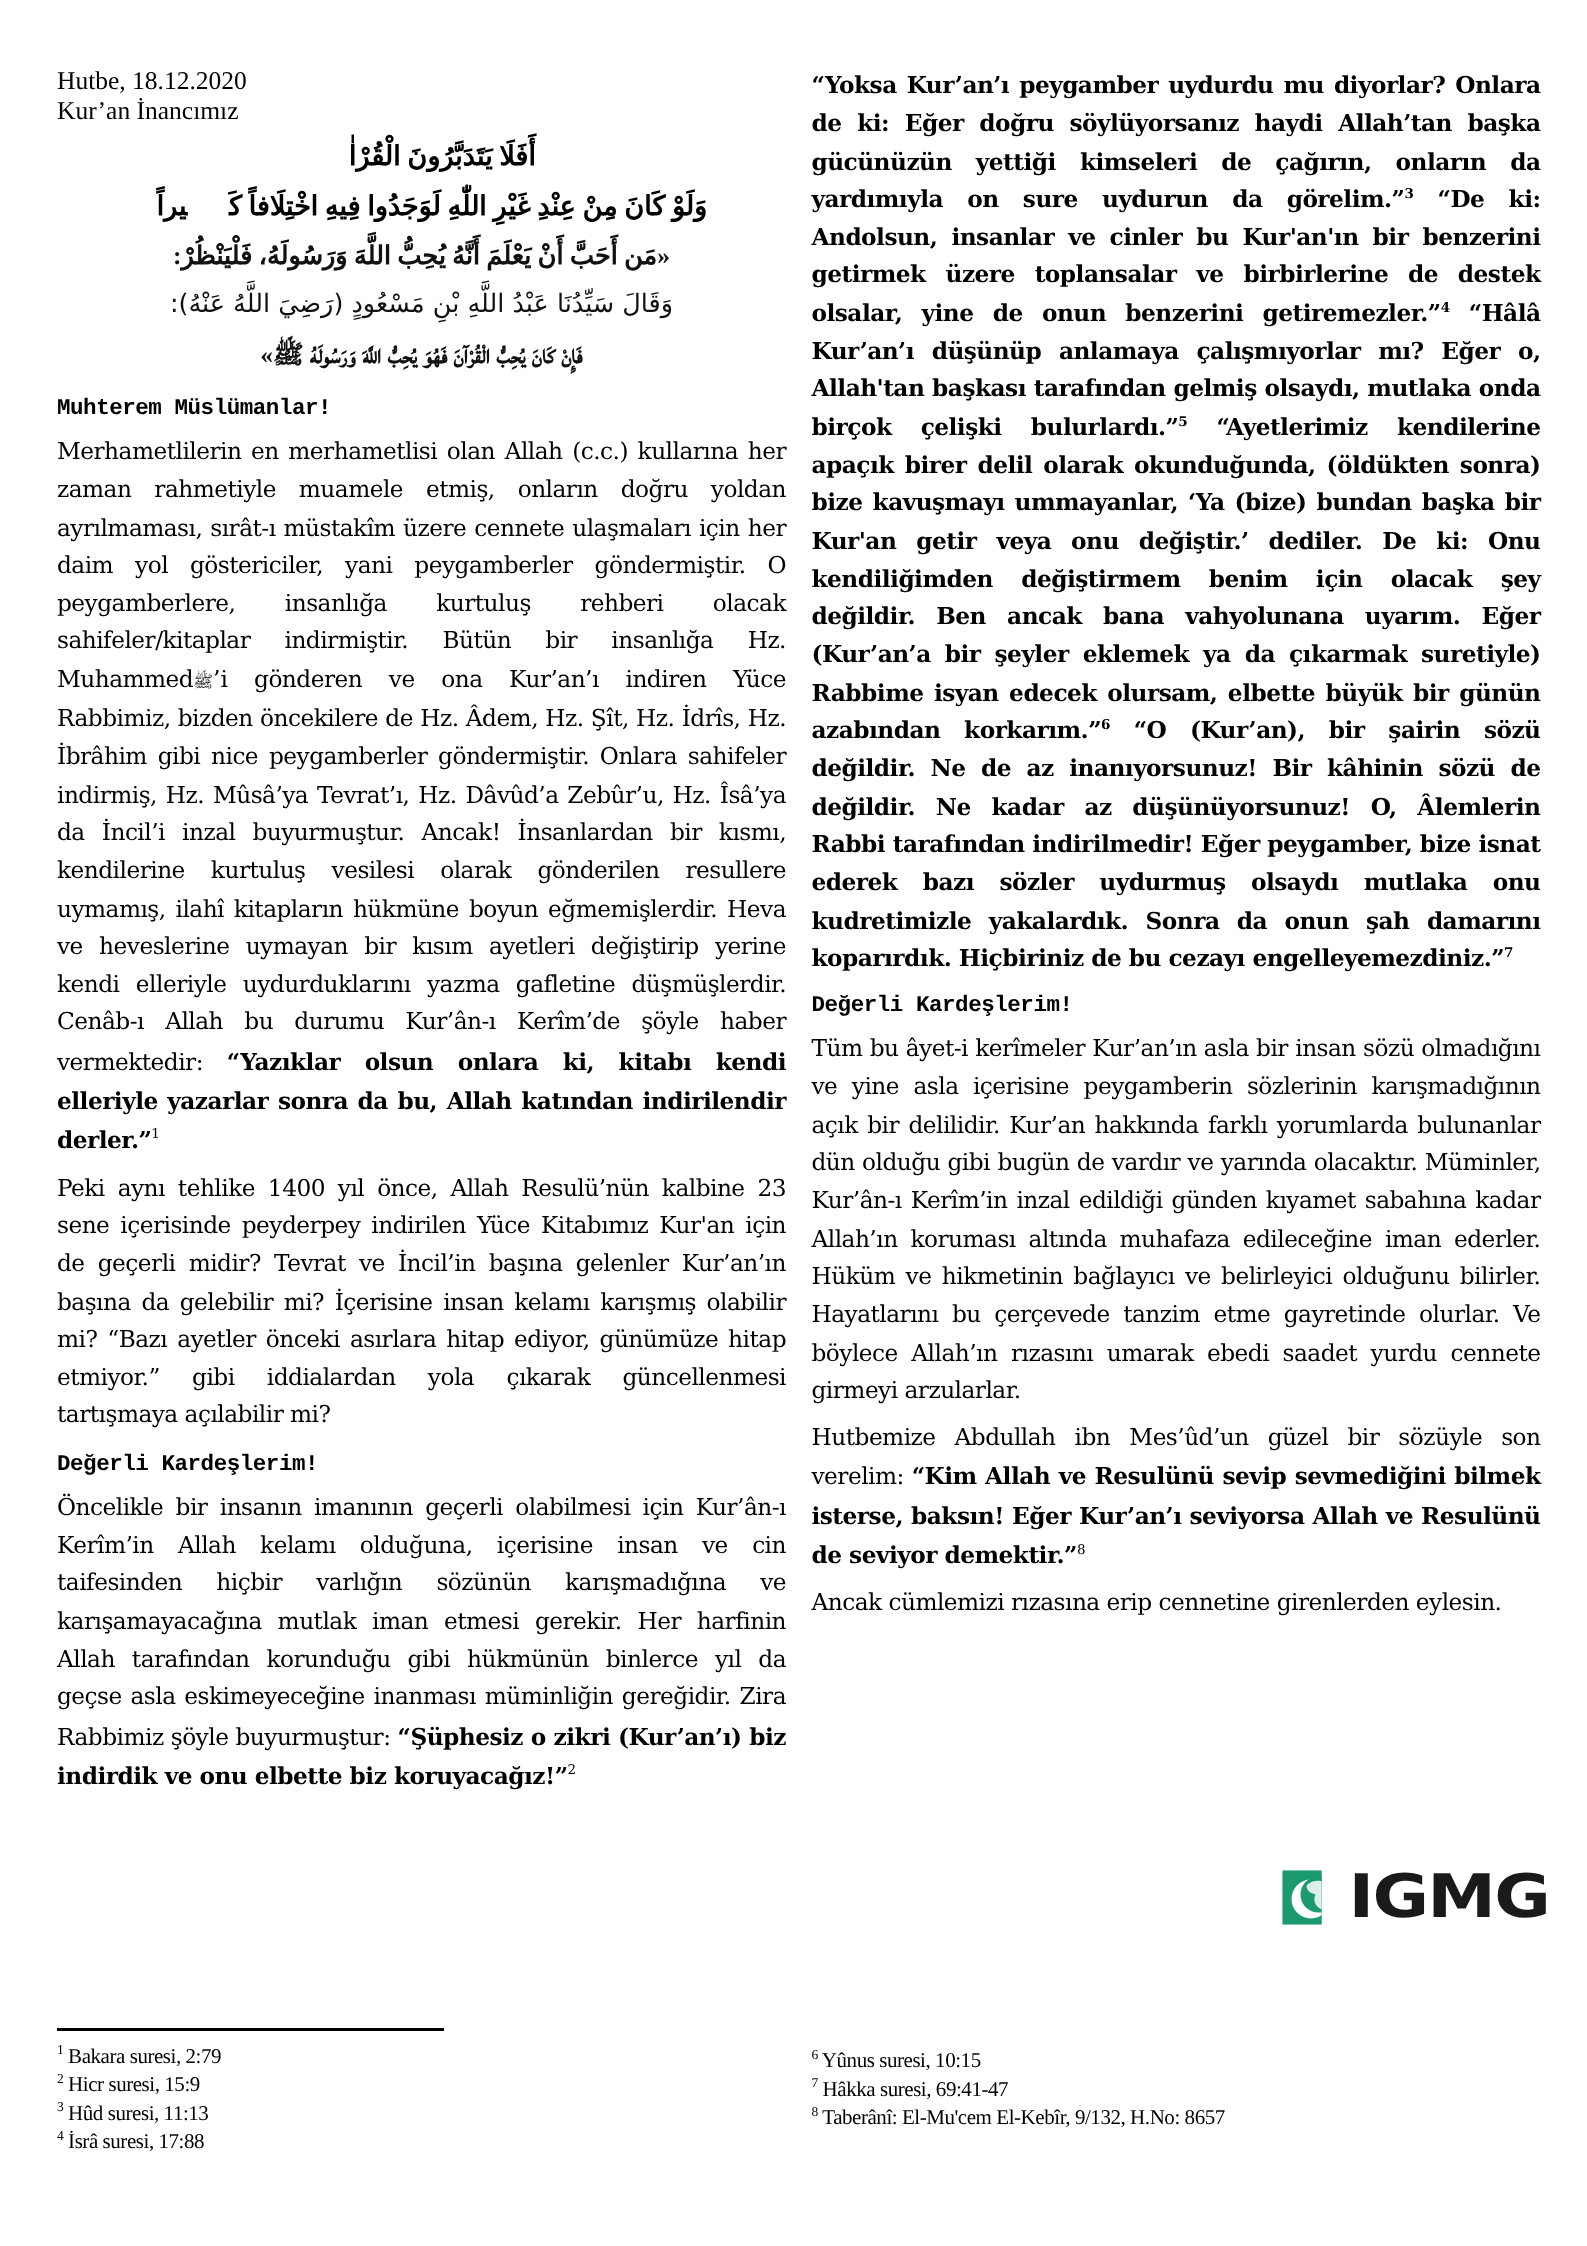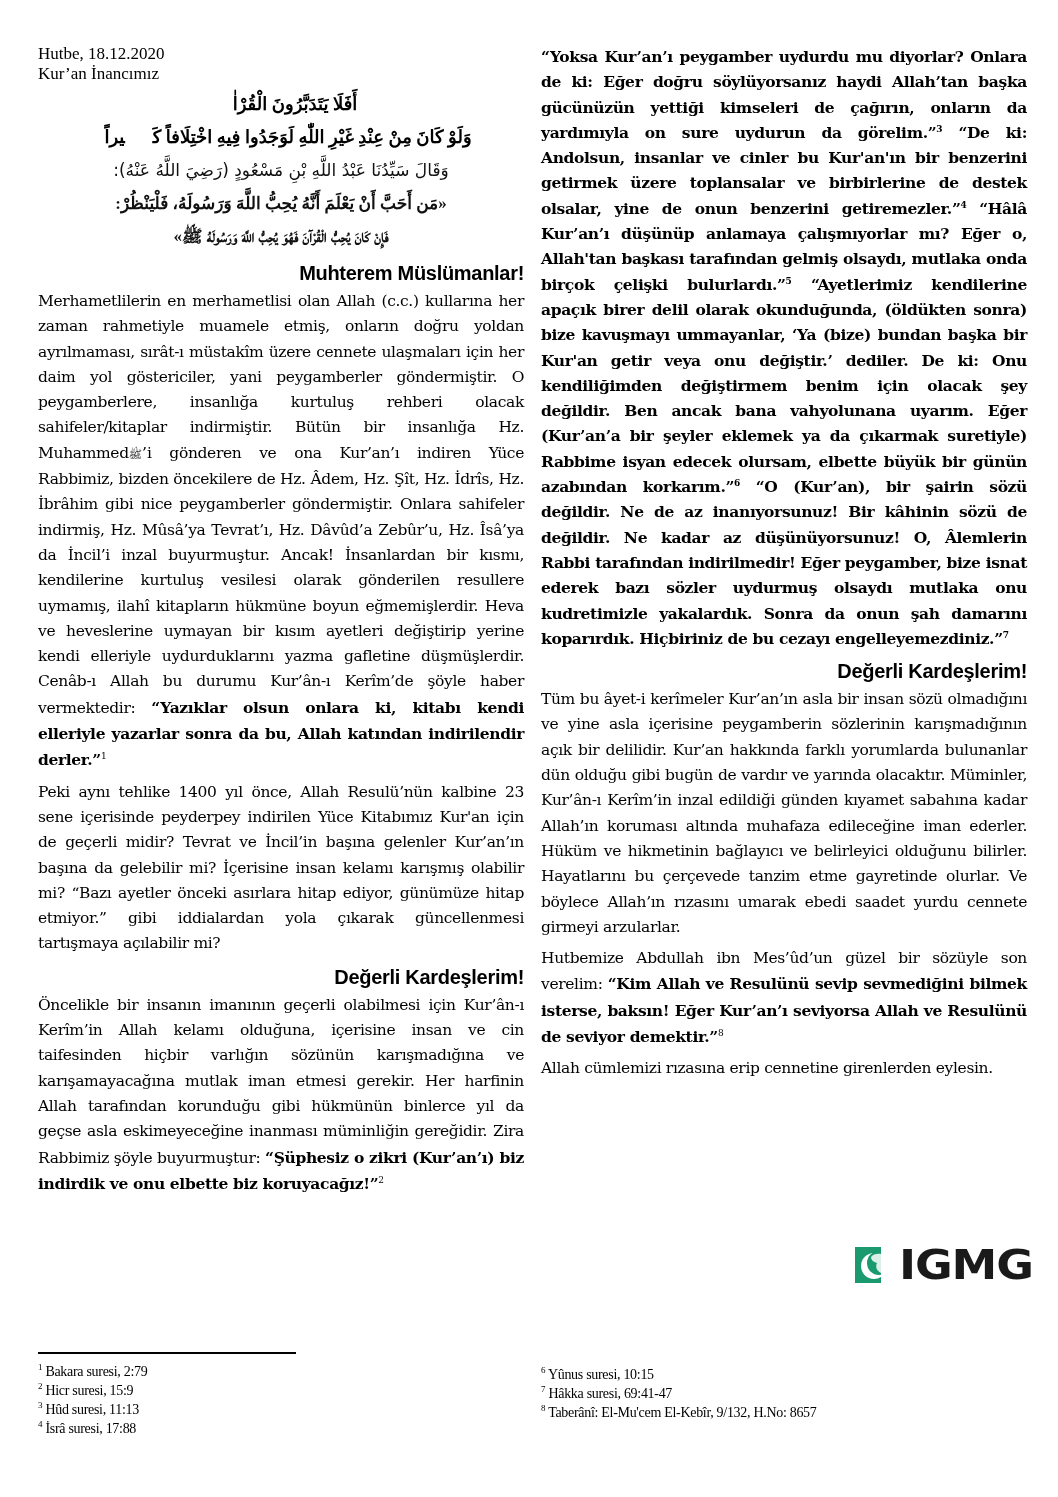--- a/index.html
+++ b/index.html
@@ -6,21 +6,21 @@
   body { width: 1058px; height: 1497px; position: relative; overflow: hidden; color: #000; font-family: "DejaVu Serif", "Liberation Serif", serif; }
   .page { position: absolute; left: 0; top: 0; width: 1058px; height: 1497px; }
   .col { position: absolute; top: 44px; width: 486px; }
   .col-left { left: 38px; }
   .col-right { left: 541px; }
   .meta-date { font-family: "Liberation Serif", serif; font-size: 17px; line-height: 20px; }
   .meta-title { font-family: "Liberation Serif", serif; font-weight: normal; font-size: 17px; line-height: 20px; }
   .arabic { direction: rtl; text-align: center; font-family: "DejaVu Sans", sans-serif; line-height: 33px; margin-top: 4px; }
   .arabic .ayah { font-weight: bold; font-size: 18px; font-family: Liberation Serif, serif; }
   .arabic .hadith { font-size: 17px; color: #111; }
-  .heading { font-family: Liberation Sans, sans-serif; font-weight: bold; font-size: 20px; line-height: 24px; margin: 8px 0 4px 0; letter-spacing: -0.3px; text-align: right; }
+  .heading { font-family: Liberation Mono, monospace; font-weight: bold; font-size: 15px; line-height: 24px; margin: 8px 0 4px 0; letter-spacing: -0.3px; }
   .para { font-family: "DejaVu Serif", serif; font-size: 15.5px; line-height: 25.3px; text-align: justify; margin: 0 0 6px 0; letter-spacing: -0.35px; }
   .para b { font-weight: bold; }
   .para sup, .fn sup { font-size: 9px; line-height: 0; }
   .para-bold { font-weight: bold; }
   .footnotes { position: absolute; top: 1352px; width: 480px; }
   .fn-left { left: 38px; }
   .fn-right { left: 541px; top: 1365px; }
   .fn-rule { width: 258px; height: 2px; background: #000; margin-bottom: 8px; }
   .fn { font-family: "Liberation Serif", serif; font-size: 14px; line-height: 19px; font-weight: normal; letter-spacing: -0.3px; }
   .logo { position: absolute; left: 855px; top: 1246px; width: 160px; height: 38px; display: flex; align-items: center; gap: 18px; }
@@ -33,41 +33,41 @@
 
 <div class="page">
 
   <div class="col col-left">
     <div class="meta-date">Hutbe, 18.12.2020</div>
     <div class="meta-title">Kur’an İnancımız</div>
 
     <div class="arabic">
       <div class="ayah">﴿أَفَلَا يَتَدَبَّرُونَ الْقُرْاٰنَۜ</div>
       <div class="ayah">وَلَوْ كَانَ مِنْ عِنْدِ غَيْرِ اللّٰهِ لَوَجَدُوا فِيهِ اخْتِلَافاً كَث۪يراً﴾</div>
+      <div class="hadith ayah">«مَن أَحَبَّ أَنْ يَعْلَمَ أَنَّهُ يُحِبُّ اللَّهَ وَرَسُولَهُ، فَلْيَنْظُرْ:</div>
       <div class="hadith">وَقَالَ سَيِّدُنَا عَبْدُ اللَّهِ بْنِ مَسْعُودٍ (رَضِيَ اللَّهُ عَنْهُ):</div>
-      <div class="hadith ayah">«مَن أَحَبَّ أَنْ يَعْلَمَ أَنَّهُ يُحِبُّ اللَّهَ وَرَسُولَهُ، فَلْيَنْظُرْ:</div>
       <div class="hadith ayah">فَإِنْ كَانَ يُحِبُّ الْقُرْآنَ فَهُوَ يُحِبُّ اللَّهَ وَرَسُولَهُ ﷺ»</div>
     </div>
 
     <div class="heading">Muhterem Müslümanlar!</div>
     <p class="para"><span>Merhametlilerin en merhametlisi olan Allah (c.c.) kullarına her zaman rahmetiyle muamele etmiş, onların doğru yoldan ayrılmaması, sırât-ı müstakîm üzere cennete ulaşmaları için her daim yol göstericiler, yani peygamberler göndermiştir. O peygamberlere, insanlığa kurtuluş rehberi olacak sahifeler/kitaplar indirmiştir. Bütün bir insanlığa Hz. Muhammed</span><span style="font-family:'DejaVu Sans',sans-serif;font-size:11px;">ﷺ</span><span>’i gönderen ve ona Kur’an’ı indiren Yüce Rabbimiz, bizden öncekilere de Hz. Âdem, Hz. Şît, Hz. İdrîs, Hz. İbrâhim gibi nice peygamberler göndermiştir. Onlara sahifeler indirmiş, Hz. Mûsâ’ya Tevrat’ı, Hz. Dâvûd’a Zebûr’u, Hz. Îsâ’ya da İncil’i inzal buyurmuştur. Ancak! İnsanlardan bir kısmı, kendilerine kurtuluş vesilesi olarak gönderilen resullere uymamış, ilahî kitapların hükmüne boyun eğmemişlerdir. Heva ve heveslerine uymayan bir kısım ayetleri değiştirip yerine kendi elleriyle uydurduklarını yazma gafletine düşmüşlerdir. Cenâb-ı Allah bu durumu Kur’ân-ı Kerîm’de şöyle haber vermektedir: </span><b>“Yazıklar olsun onlara ki, kitabı kendi elleriyle yazarlar sonra da bu, Allah katından indirilendir derler.”</b><sup>1</sup></p>
 
     <p class="para">Peki aynı tehlike 1400 yıl önce, Allah Resulü’nün kalbine 23 sene içerisinde peyderpey indirilen Yüce Kitabımız Kur'an için de geçerli midir? Tevrat ve İncil’in başına gelenler Kur’an’ın başına da gelebilir mi? İçerisine insan kelamı karışmış olabilir mi? “Bazı ayetler önceki asırlara hitap ediyor, günümüze hitap etmiyor.” gibi iddialardan yola çıkarak güncellenmesi tartışmaya açılabilir mi?</p>
 
     <div class="heading">Değerli Kardeşlerim!</div>
     <p class="para"><span>Öncelikle bir insanın imanının geçerli olabilmesi için Kur’ân-ı Kerîm’in Allah kelamı olduğuna, içerisine insan ve cin taifesinden hiçbir varlığın sözünün karışmadığına ve karışamayacağına mutlak iman etmesi gerekir. Her harfinin Allah tarafından korunduğu gibi hükmünün binlerce yıl da geçse asla eskimeyeceğine inanması müminliğin gereğidir. Zira Rabbimiz şöyle buyurmuştur: </span><b>“Şüphesiz o zikri (Kur’an’ı) biz indirdik ve onu elbette biz koruyacağız!”</b><sup>2</sup></p>
   </div>
 
   <div class="col col-right">
     <p class="para para-bold"><span>“Yoksa Kur’an’ı peygamber uydurdu mu diyorlar? Onlara de ki: Eğer doğru söylüyorsanız haydi Allah’tan başka gücünüzün yettiği kimseleri de çağırın, onların da yardımıyla on sure uydurun da görelim.”</span><sup>3</sup><span> “De ki: Andolsun, insanlar ve cinler bu Kur'an'ın bir benzerini getirmek üzere toplansalar ve birbirlerine de destek olsalar, yine de onun benzerini getiremezler.”</span><sup>4</sup><span> “Hâlâ Kur’an’ı düşünüp anlamaya çalışmıyorlar mı? Eğer o, Allah'tan başkası tarafından gelmiş olsaydı, mutlaka onda birçok çelişki bulurlardı.”</span><sup>5</sup><span> “Ayetlerimiz kendilerine apaçık birer delil olarak okunduğunda, (öldükten sonra) bize kavuşmayı ummayanlar, ‘Ya (bize) bundan başka bir Kur'an getir veya onu değiştir.’ dediler. De ki: Onu kendiliğimden değiştirmem benim için olacak şey değildir. Ben ancak bana vahyolunana uyarım. Eğer (Kur’an’a bir şeyler eklemek ya da çıkarmak suretiyle) Rabbime isyan edecek olursam, elbette büyük bir günün azabından korkarım.”</span><sup>6</sup><span> “O (Kur’an), bir şairin sözü değildir. Ne de az inanıyorsunuz! Bir kâhinin sözü de değildir. Ne kadar az düşünüyorsunuz! O, Âlemlerin Rabbi tarafından indirilmedir! Eğer peygamber, bize isnat ederek bazı sözler uydurmuş olsaydı mutlaka onu kudretimizle yakalardık. Sonra da onun şah damarını koparırdık. Hiçbiriniz de bu cezayı engelleyemezdiniz.”</span><sup>7</sup></p>
 
     <div class="heading">Değerli Kardeşlerim!</div>
     <p class="para">Tüm bu âyet-i kerîmeler Kur’an’ın asla bir insan sözü olmadığını ve yine asla içerisine peygamberin sözlerinin karışmadığının açık bir delilidir. Kur’an hakkında farklı yorumlarda bulunanlar dün olduğu gibi bugün de vardır ve yarında olacaktır. Müminler, Kur’ân-ı Kerîm’in inzal edildiği günden kıyamet sabahına kadar Allah’ın koruması altında muhafaza edileceğine iman ederler. Hüküm ve hikmetinin bağlayıcı ve belirleyici olduğunu bilirler. Hayatlarını bu çerçevede tanzim etme gayretinde olurlar. Ve böylece Allah’ın rızasını umarak ebedi saadet yurdu cennete girmeyi arzularlar.</p>
     <p class="para"><span>Hutbemize Abdullah ibn Mes’ûd’un güzel bir sözüyle son verelim: </span><b>“Kim Allah ve Resulünü sevip sevmediğini bilmek isterse, baksın! Eğer Kur’an’ı seviyorsa Allah ve Resulünü de seviyor demektir.”</b><sup>8</sup></p>
-    <p class="para" style="text-align:left;">Allah cümlemizi rızasına erip cennetine girenlerden eylesin.</p>
+    <p class="para" style="text-align:left;">Ancak cümlemizi rızasına erip cennetine girenlerden eylesin.</p>
   </div>
 
   <div class="logo">
     <div class="logo-mark">
       <svg width="40" height="36" viewBox="0 0 40 36">
         <rect width="40" height="36" fill="#1a9a6e"></rect>
         <circle cx="19" cy="19" r="13" fill="#ffffff"></circle>
         <circle cx="24" cy="16" r="12" fill="#1a9a6e"></circle>
         <path d="M16 10 C20 5, 30 6, 34 12 C36 18, 32 24, 26 26 C22 24, 20 20, 22 16 C18 15, 16 13, 16 10 Z" fill="#ffffff" opacity="0.85"></path>
       </svg>

